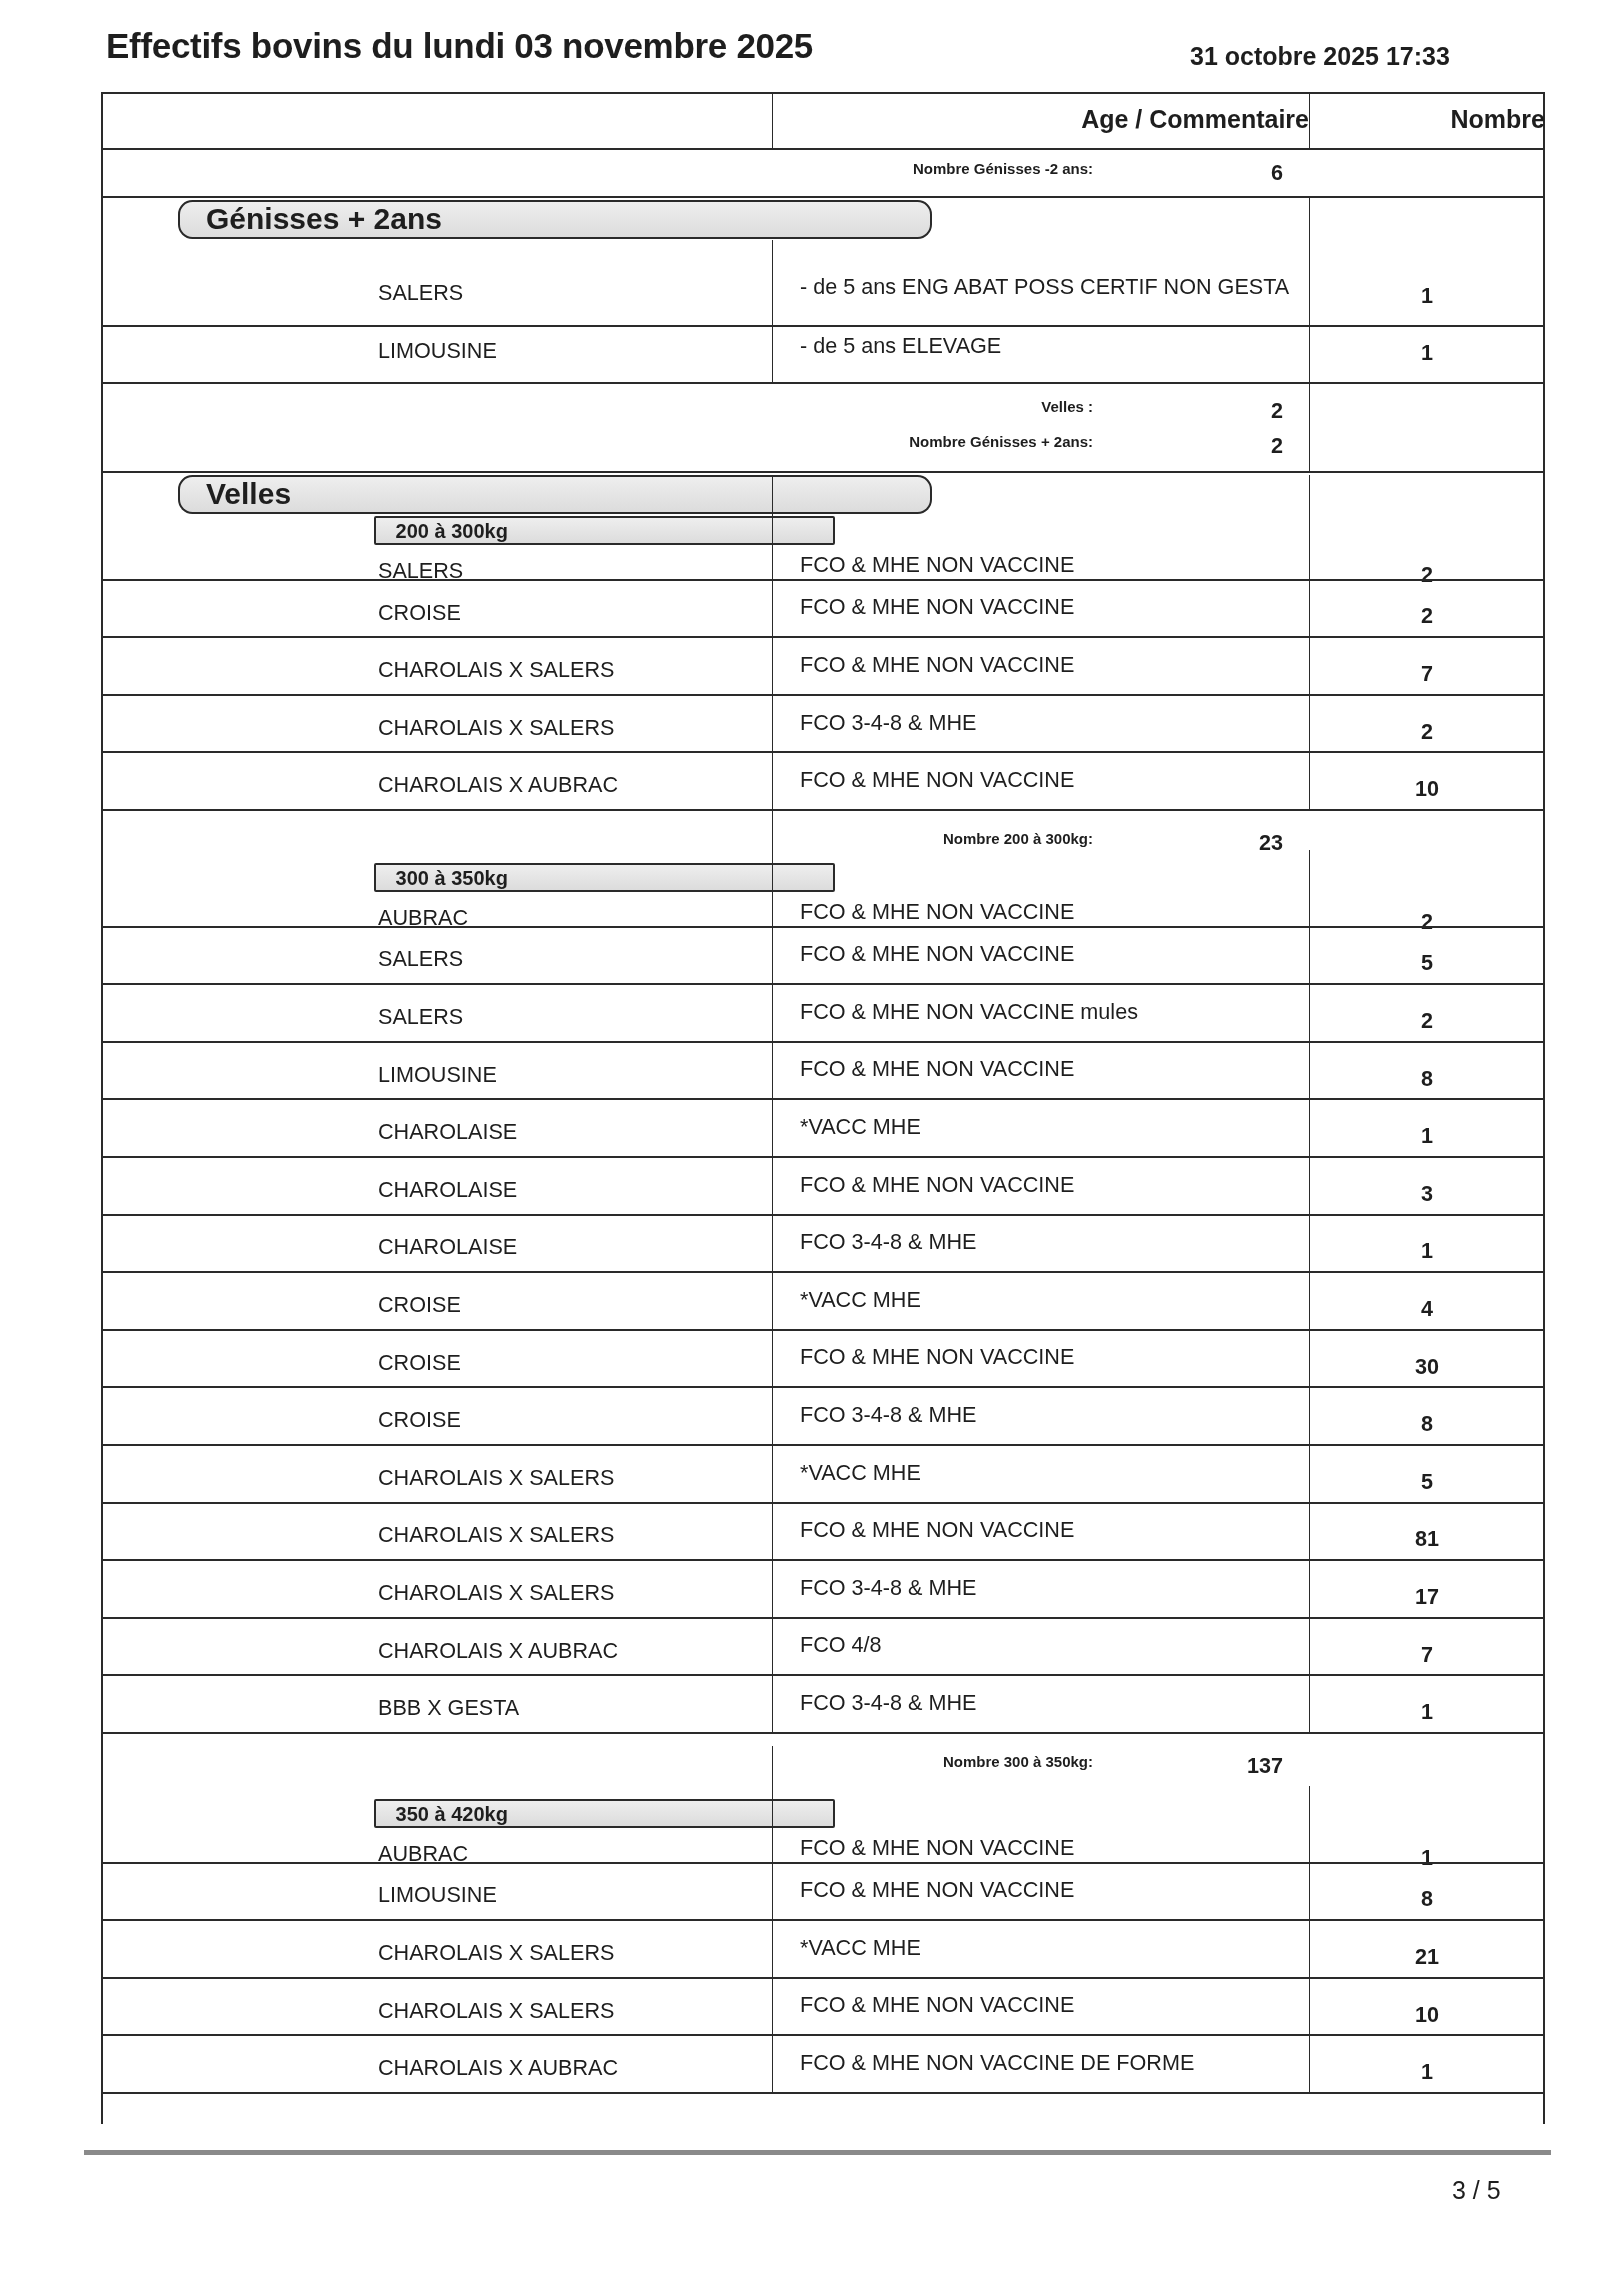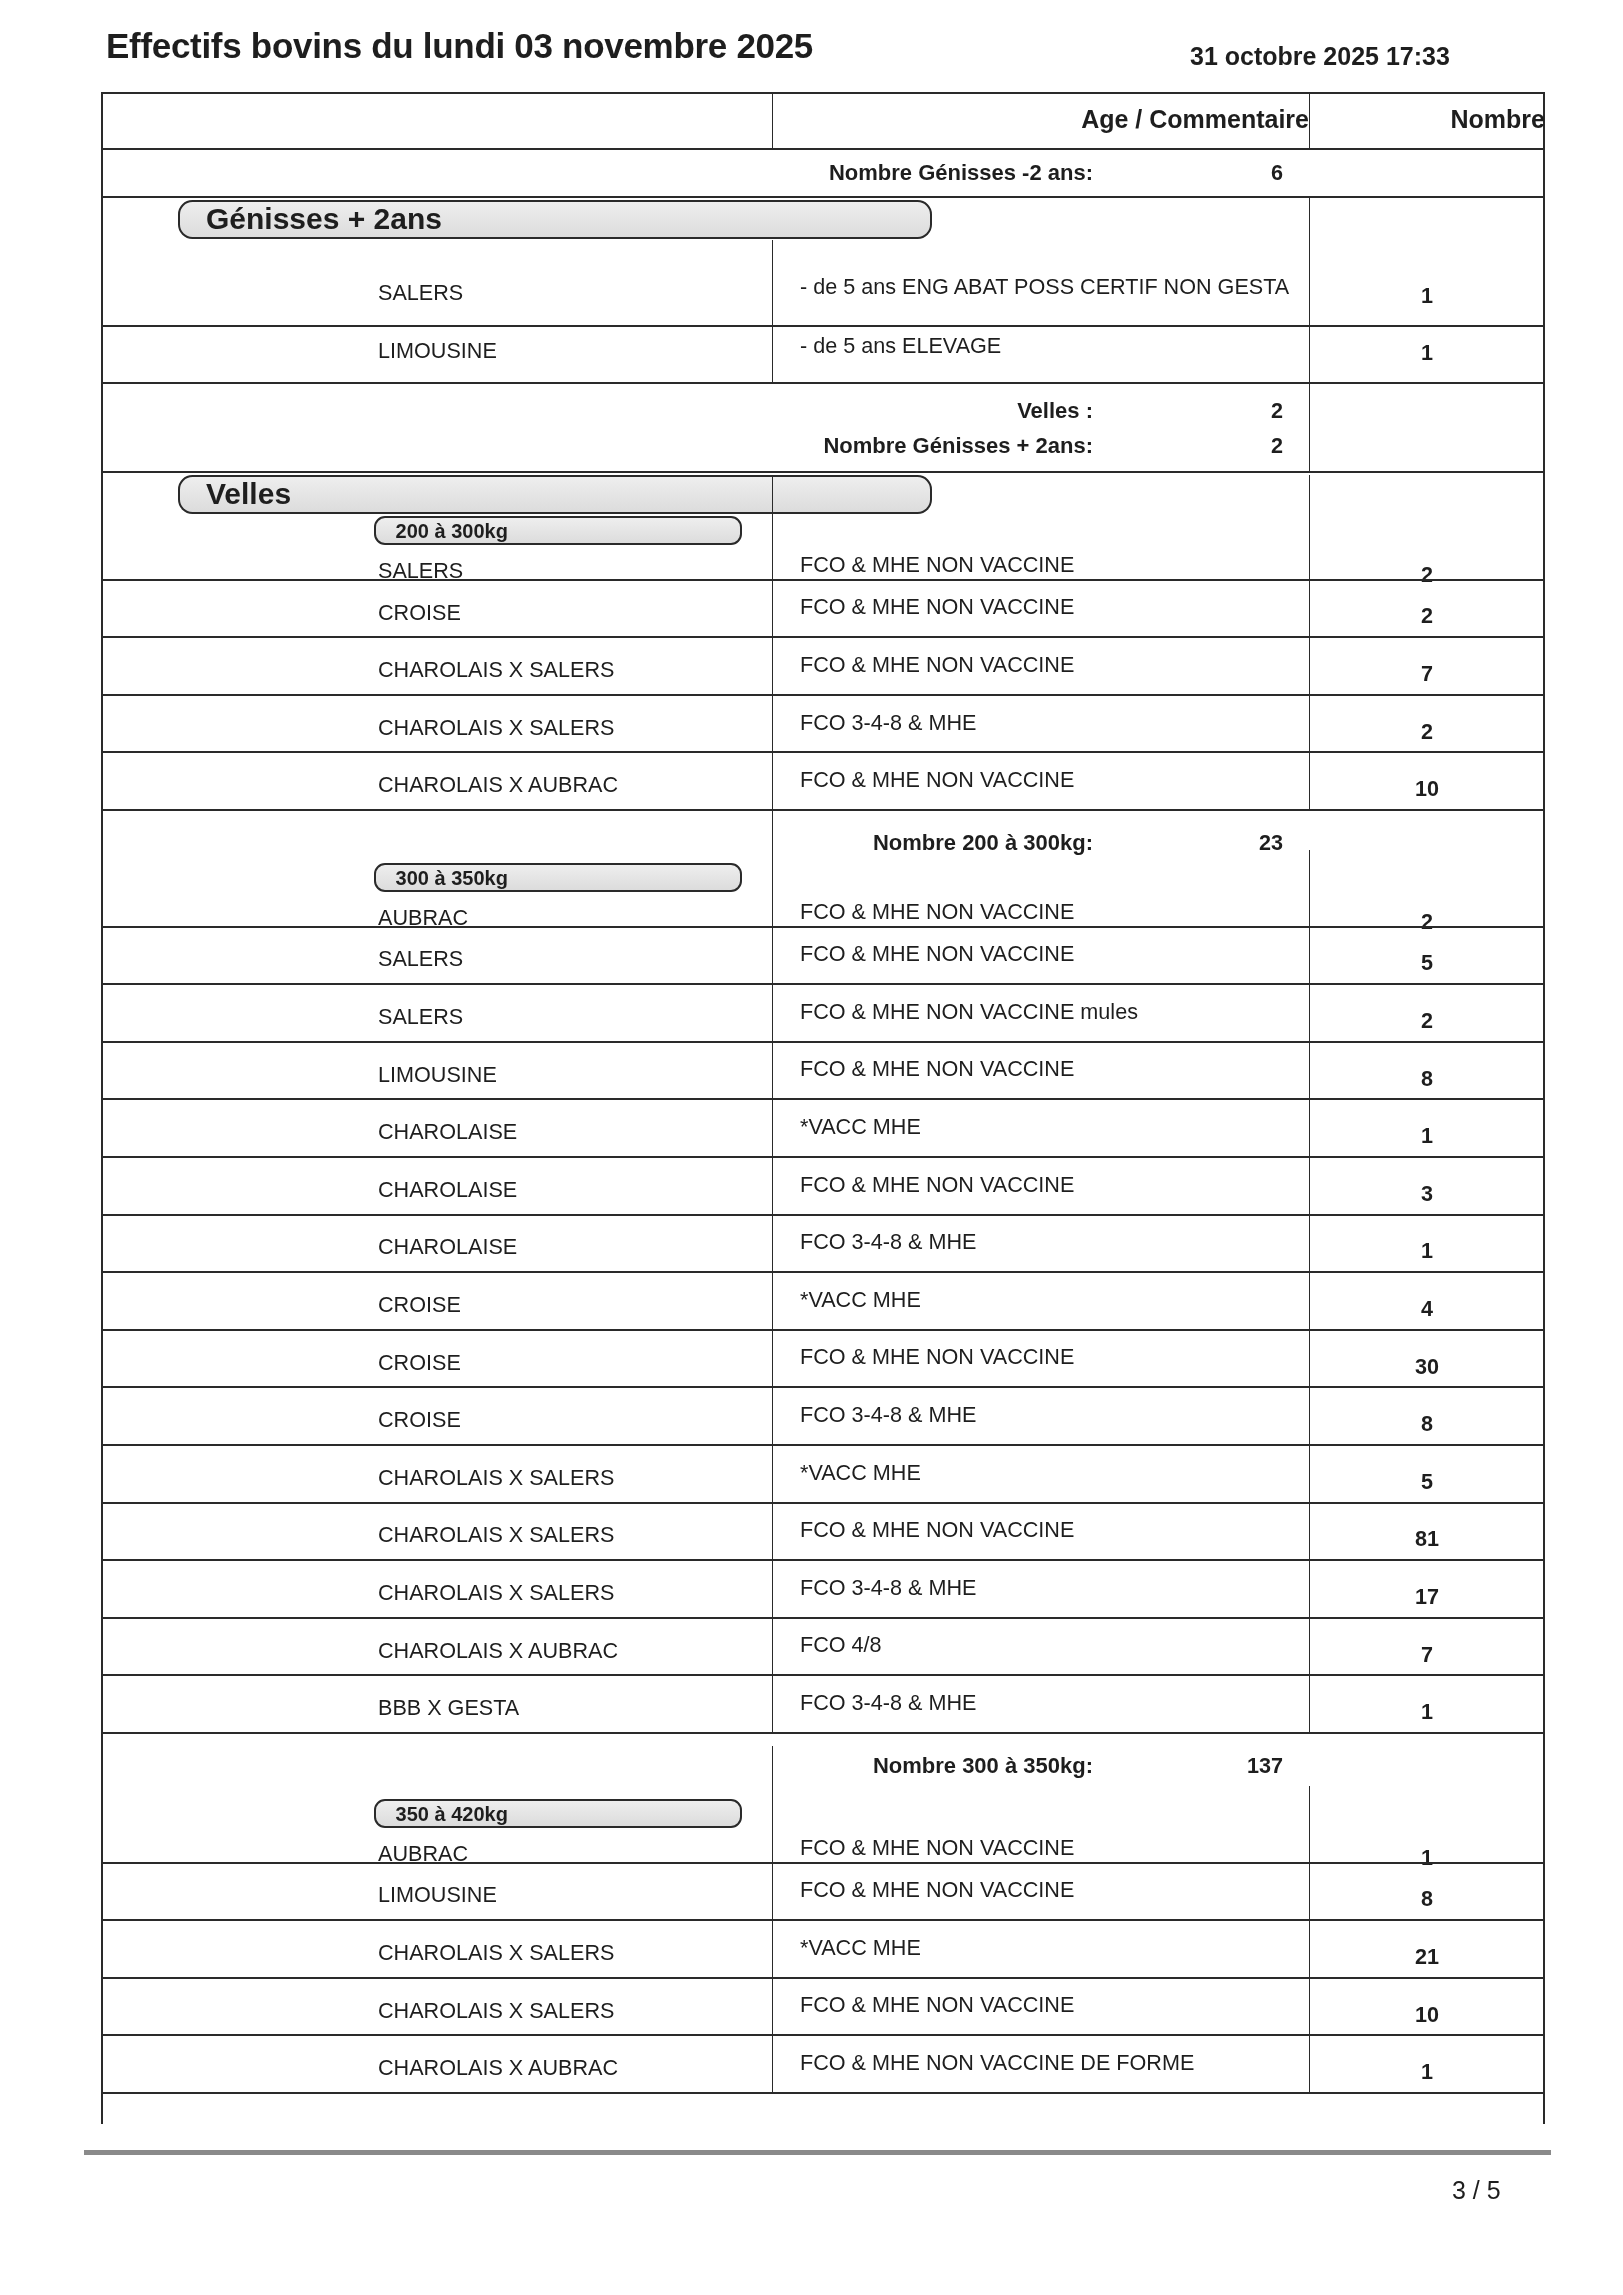--- a/index.html
+++ b/index.html
@@ -8,26 +8,26 @@
   .abs { position:absolute; }
   .title { left:106px; top:26px; font-size:35px; font-weight:bold; letter-spacing:-0.3px; }
   .printed { left:1190px; top:42px; font-size:25px; font-weight:bold; }
   .hline { position:absolute; left:101px; width:1443px; height:0; border-top:2.6px solid #2a2a2a; }
   .vline { position:absolute; width:0; border-left:1.3px solid #2a2a2a; }
   .vthick { border-left:2px solid #2a2a2a; }
   .hdr { font-size:25px; font-weight:bold; text-align:right; }
   .breed { position:absolute; left:378px; font-size:21.6px; }
   .comment { position:absolute; left:800px; font-size:21.6px; width:497px; line-height:25px; }
   .count { position:absolute; left:1309px; width:236px; text-align:center; font-size:21.6px; font-weight:bold; }
-  .sumlabel { position:absolute; width:1093px; left:0; text-align:right; font-size:22px; font-weight:bold; }
+  .sumlabel { position:absolute; width:1093px; left:0; text-align:right; font-size:15px; font-weight:bold; }
   .sumval { position:absolute; left:1231px; width:118px; text-align:right; font-size:21.6px; font-weight:bold; padding-right:0; }
   .pill { position:absolute; border:2px solid #2a2a2a; border-radius:14.4px;
           background:linear-gradient(#eeeeee,#dcdcdc); box-sizing:border-box; }
   .pill-big { left:178px; width:754px; height:39px; font-size:30px; font-weight:bold; padding-left:26px; line-height:34px; }
-  .pill-small { left:374px; width:368px; height:29px; font-size:20px; font-weight:bold; padding-left:19.6px; line-height:26px; border-radius:11px; }
+  .pill-small { left:374px; width:461px; height:29px; font-size:20px; font-weight:bold; padding-left:19.6px; line-height:26px; border-radius:2px; }
   .footer-rule { left:84px; top:2150px; width:1467px; height:4.6px; background:#8a8a8a; }
   .pageno { left:1452px; top:2176px; font-size:25px; font-weight:normal; }
 </style>
 </head>
 <body>
 
 <div class="abs title">Effectifs bovins du lundi 03 novembre 2025</div>
 <div class="abs printed">31 octobre 2025  17:33</div>
 
 <div>

